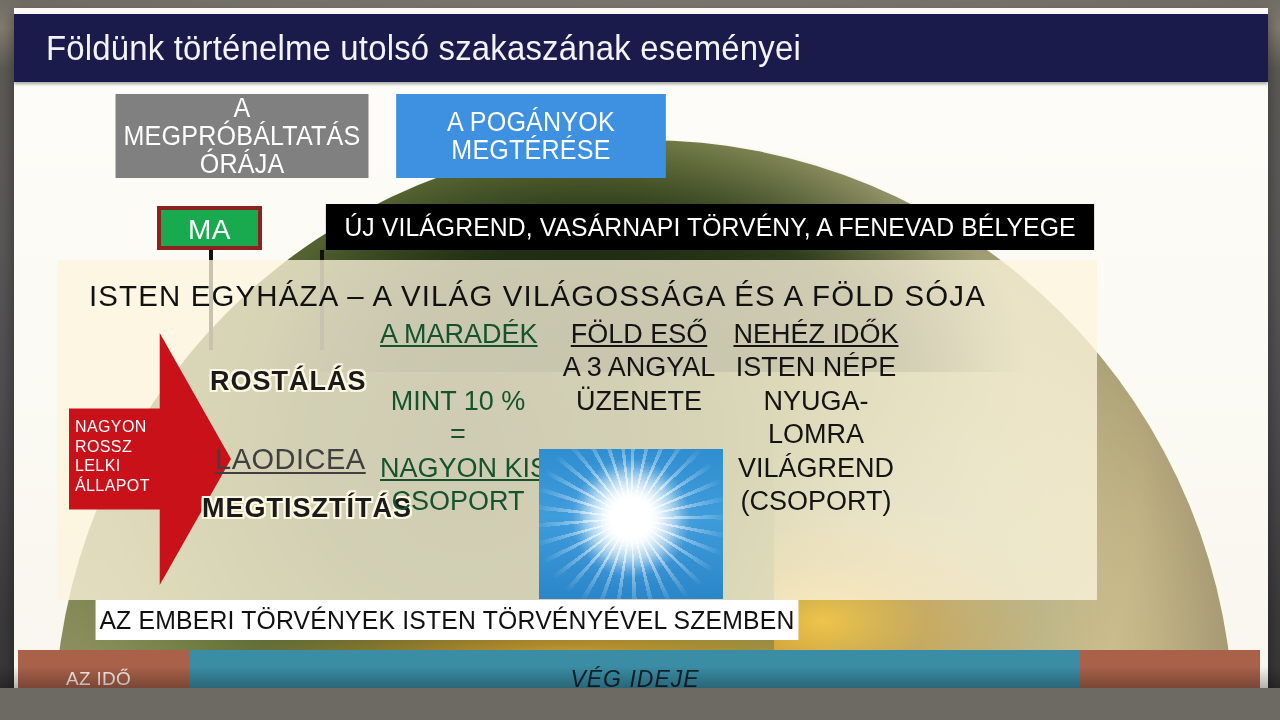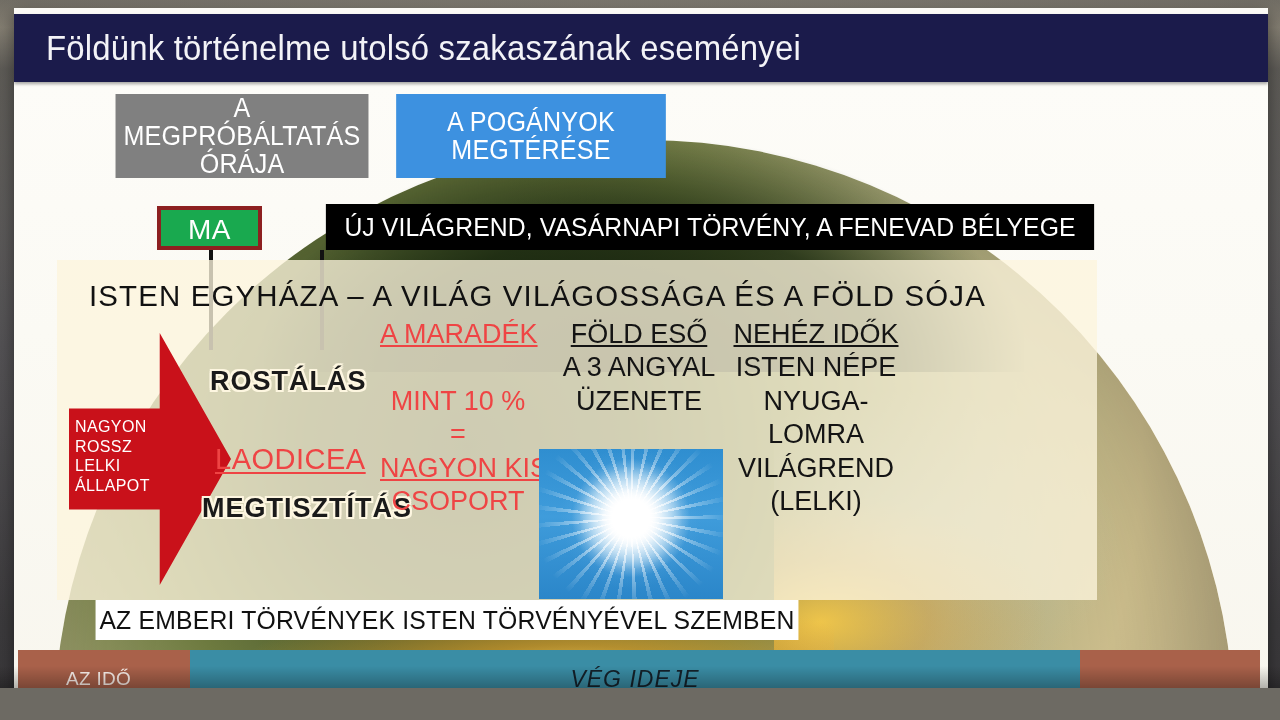--- a/index.html
+++ b/index.html
@@ -142,30 +142,30 @@
   .outlined{
     position:absolute;font-size:27px;font-weight:bold;color:#1a1a1a;
     letter-spacing:1px;white-space:nowrap;
     text-shadow:
       -2px -2px 0 #fdf6e0, 2px -2px 0 #fdf6e0, -2px 2px 0 #fdf6e0, 2px 2px 0 #fdf6e0,
       0 -2px 0 #fdf6e0, 0 2px 0 #fdf6e0, -2px 0 0 #fdf6e0, 2px 0 0 #fdf6e0;
   }
   #w-rostalas{left:196px;top:358px;}
   #w-megtisztitas{left:188px;top:485px;}
   #w-laodicea{
-    position:absolute;left:201px;top:435px;font-size:29px;color:#ef4444;
+    position:absolute;left:201px;top:435px;font-size:29px;color:#404040;
     letter-spacing:.5px;text-decoration:underline;text-underline-offset:3px;
     white-space:nowrap;
   }
 
   
   .col{
     position:absolute;text-align:center;line-height:1.24;white-space:nowrap;
   }
-  #col-red{left:366px;top:310px;width:156px;font-size:27px;color:#ef4444;}
+  #col-red{left:366px;top:310px;width:156px;font-size:27px;color:#14532d;}
   #col-red .u{text-decoration:underline;text-underline-offset:2px;display:block;}
   #col-mid{left:540px;top:310px;width:170px;font-size:27px;color:#141414;}
   #col-mid .u{text-decoration:underline;text-underline-offset:2px;display:block;}
   #col-right{left:718px;top:310px;width:168px;font-size:27px;color:#141414;}
   #col-right .u{text-decoration:underline;text-underline-offset:2px;display:block;}
 
   
   #sun-img{
     position:absolute;left:525px;top:441px;width:184px;height:150px;
     background:
@@ -283,21 +283,21 @@
       <span>A 3 ANGYAL</span><br>
       <span>ÜZENETE</span>
     </div>
 
     <div class="col" id="col-right">
       <span class="u">NEHÉZ IDŐK</span>
       <span>ISTEN NÉPE</span><br>
       <span>NYUGA-</span><br>
       <span>LOMRA</span><br>
       <span>VILÁGREND</span><br>
-      <span>(LELKI)</span>
+      <span>(CSOPORT)</span>
     </div>
 
     <div id="sun-img">
       <div class="rays"></div>
       <div class="core"></div>
     </div>
 
     <div id="white-strip">
       <span>AZ EMBERI TÖRVÉNYEK ISTEN TÖRVÉNYÉVEL SZEMBEN</span>
     </div>

